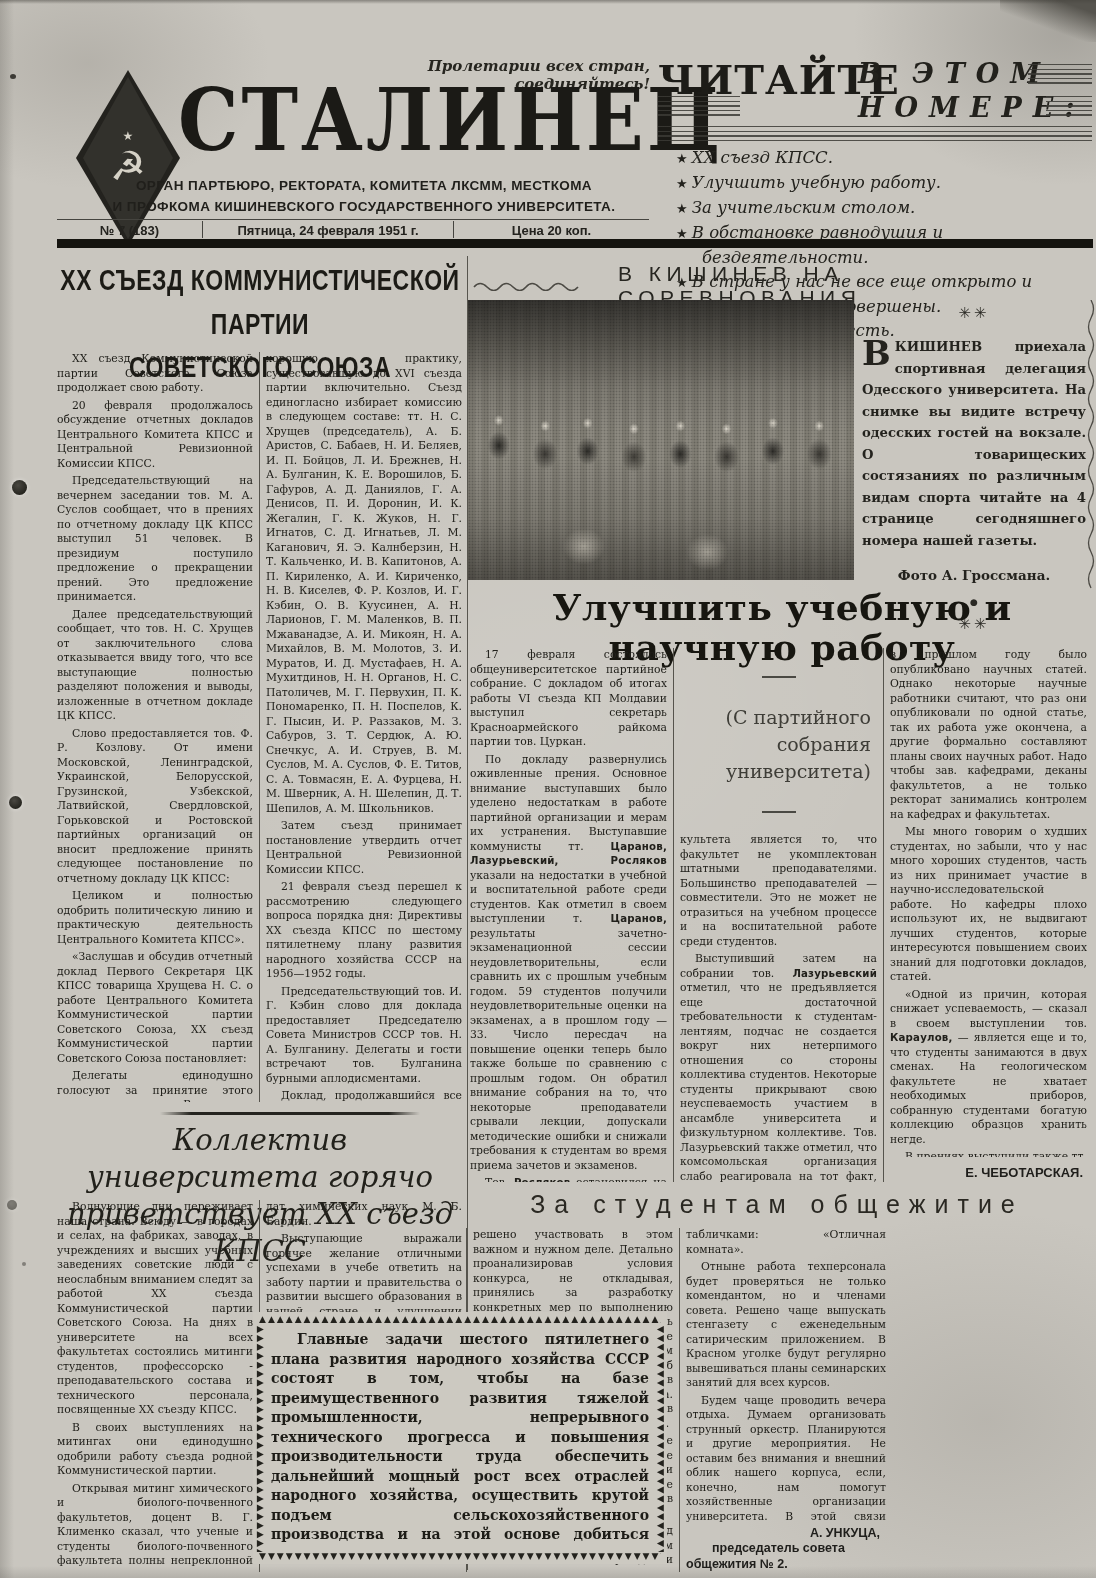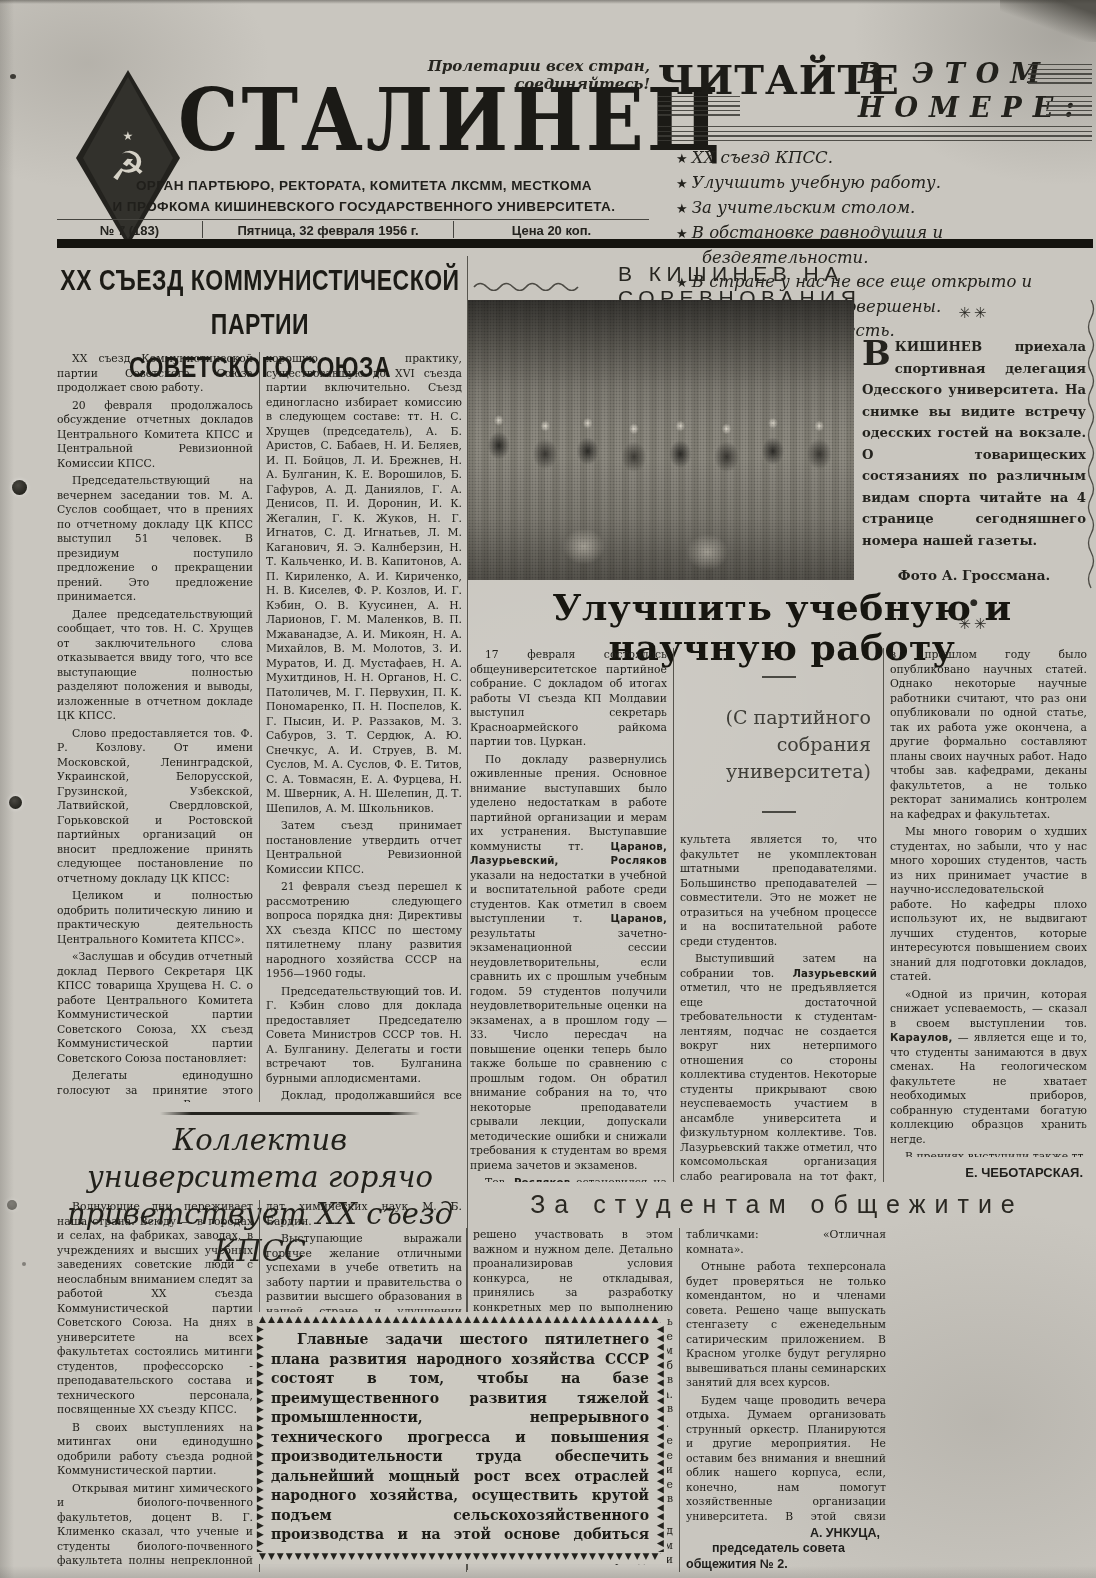--- a/index.html
+++ b/index.html
@@ -177,21 +177,21 @@
   </div>
   <div class="abs motto">Пролетарии всех стран, соединяйтесь!</div>
   <div class="abs paper-title">СТАЛИНЕЦ</div>
   <div class="abs org">
     <div>ОРГАН ПАРТБЮРО, РЕКТОРАТА, КОМИТЕТА ЛКСММ, МЕСТКОМА</div>
     <div>И ПРОФКОМА  КИШИНЕВСКОГО ГОСУДАРСТВЕННОГО УНИВЕРСИТЕТА.</div>
   </div>
   <div class="abs mast-rule"></div>
   <div class="abs issue-row">
     <div class="cell c1">№ 7  (183)</div>
-    <div class="cell c2">Пятница, 32 февраля 1956 г.</div>
+    <div class="cell c2">Пятница, 24 февраля 1951 г.</div>
     <div class="cell c3">Цена 20 коп.</div>
   </div>
 
   <div class="abs ann-title-main">ЧИТАЙТЕ</div>
   <div class="abs ann-title-l1">В ЭТОМ</div>
   <div class="abs ann-title-l2">НОМЕРЕ:</div>
   <div class="abs hatch h1"></div>
   <div class="abs hatch h2"></div>
   <div class="abs hatch h3"></div>
   <div class="abs hatch h4"></div>
@@ -219,21 +219,21 @@
         <p>Далее председательствующий сообщает, что тов. Н. С. Хрущев от заключительного слова отказывается ввиду того, что все выступающие полностью разделяют положения и выводы, изложенные в отчетном докладе ЦК КПСС.</p>
         <p>Слово предоставляется тов. Ф. Р. Козлову. От имени Московской, Ленинградской, Украинской, Белорусской, Грузинской, Узбекской, Латвийской, Свердловской, Горьковской и Ростовской партийных организаций он вносит предложение принять следующее постановление по отчетному докладу ЦК КПСС:</p>
         <p>Целиком и полностью одобрить политическую линию и практическую деятельность Центрального Комитета КПСС».</p>
         <p>«Заслушав и обсудив отчетный доклад Первого Секретаря ЦК КПСС товарища Хрущева Н. С. о работе Центрального Комитета Коммунистической партии Советского Союза, XX съезд Коммунистической партии Советского Союза постановляет:</p>
         <p>Делегаты единодушно голосуют за принятие этого постановления. В зале вспыхивают бурные, продолжительные аплодисменты. Все встают.</p>
       </div>
     <div class="vr"></div>
     <div class="col bodytxt cont">
         <p>хорошую практику, существовавшую до XVI съезда партии включительно. Съезд единогласно избирает комиссию в следующем составе: тт. Н. С. Хрущев (председатель), А. Б. Аристов, С. Бабаев, Н. И. Беляев, И. П. Бойцов, Л. И. Брежнев, Н. А. Булганин, К. Е. Ворошилов, Б. Гафуров, А. Д. Даниялов, Г. А. Денисов, П. И. Доронин, И. К. Жегалин, Г. К. Жуков, Н. Г. Игнатов, С. Д. Игнатьев, Л. М. Каганович, Я. Э. Калнберзин, Н. Т. Кальченко, И. В. Капитонов, А. П. Кириленко, А. И. Кириченко, Н. В. Киселев, Ф. Р. Козлов, И. Г. Кэбин, О. В. Куусинен, А. Н. Ларионов, Г. М. Маленков, В. П. Мжаванадзе, А. И. Микоян, Н. А. Михайлов, В. М. Молотов, З. И. Муратов, И. Д. Мустафаев, Н. А. Мухитдинов, Н. Н. Органов, Н. С. Патоличев, М. Г. Первухин, П. К. Пономаренко, П. Н. Поспелов, К. Г. Пысин, И. Р. Раззаков, М. З. Сабуров, З. Т. Сердюк, А. Ю. Снечкус, А. И. Струев, В. М. Суслов, М. А. Суслов, Ф. Е. Титов, С. А. Товмасян, Е. А. Фурцева, Н. М. Шверник, А. Н. Шелепин, Д. Т. Шепилов, А. М. Школьников.</p>
         <p>Затем съезд принимает постановление утвердить отчет Центральной Ревизионной Комиссии КПСС.</p>
-        <p>21 февраля съезд перешел к рассмотрению следующего вопроса порядка дня: Директивы XX съезда КПСС по шестому пятилетнему плану развития народного хозяйства СССР на 1956—1960 годы.</p>
+        <p>21 февраля съезд перешел к рассмотрению следующего вопроса порядка дня: Директивы XX съезда КПСС по шестому пятилетнему плану развития народного хозяйства СССР на 1956—1952 годы.</p>
         <p>Председательствующий тов. И. Г. Кэбин слово для доклада предоставляет Председателю Совета Министров СССР тов. Н. А. Булганину. Делегаты и гости встречают тов. Булганина бурными аплодисментами.</p>
         <p>Доклад, продолжавшийся все утреннее заседание, был выслушан присутствующими с большим вниманием и неоднократно сопровождался горячим одобрением всего зала.</p>
       </div>
   </div>
 
   <div class="abs kish-title">
     <svg class="squig" width="120" height="10" viewBox="0 0 120 10">
         <path d="M2 6 q6 -7 13 0 t13 0 t13 0 t13 0 t13 0 t13 0 t13 0 t13 0" fill="none" stroke="#4c4a44" stroke-width="1.6"></path>
       </svg>
     <span>В КИШИНЕВ НА СОРЕВНОВАНИЯ</span>

